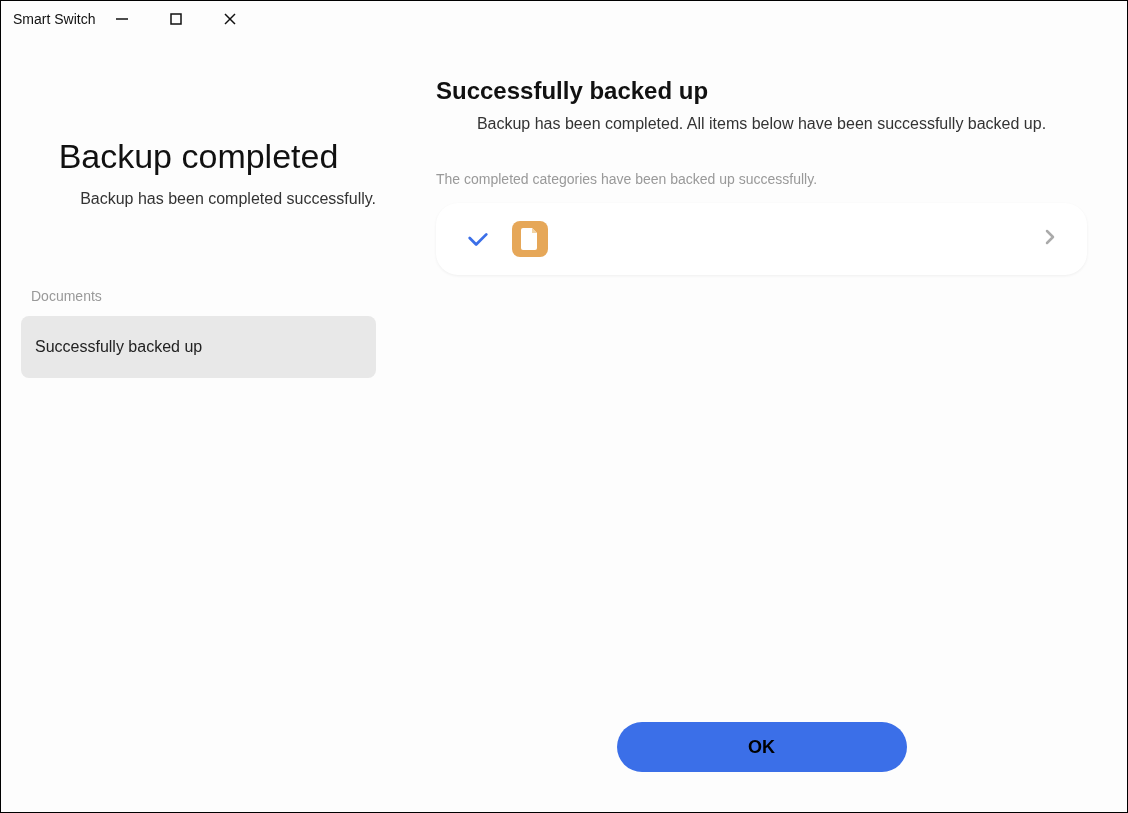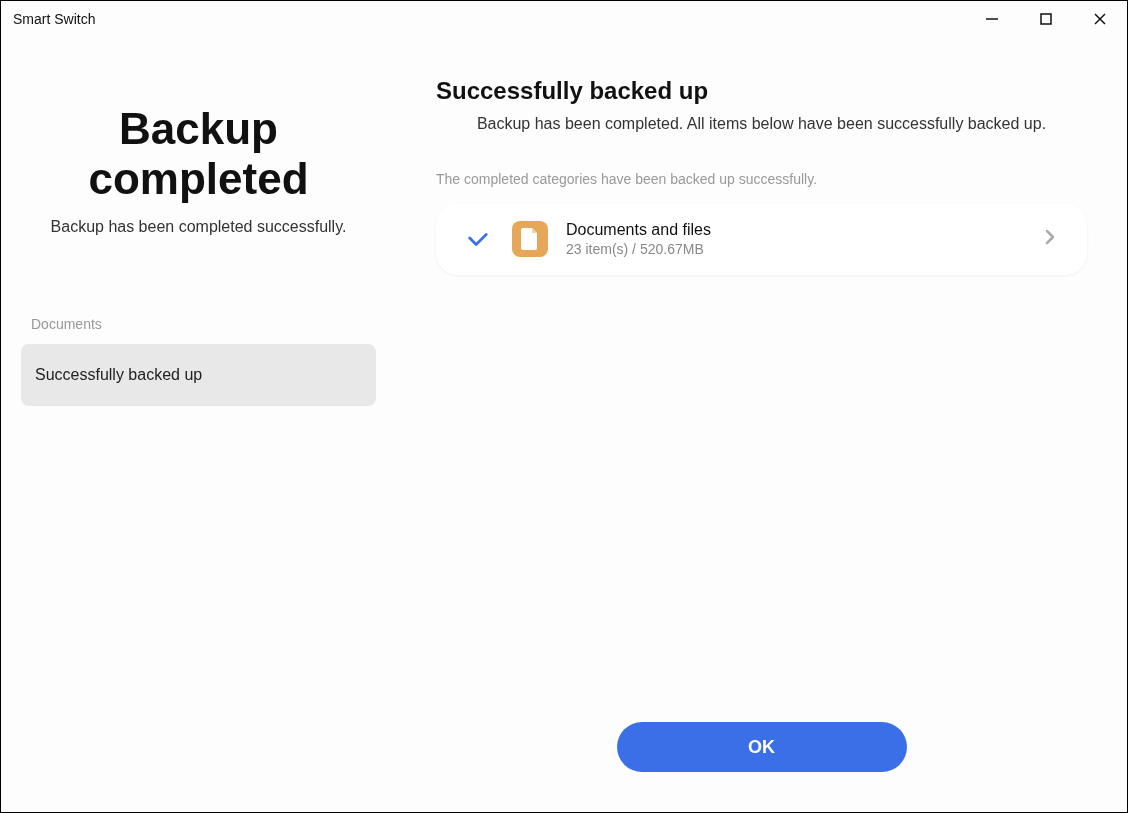--- a/index.html
+++ b/index.html
@@ -1,39 +1,39 @@
 <!DOCTYPE html>
 <html><head>
   <meta charset="utf-8">
   <style>
     * { box-sizing:border-box; margin:0; padding:0; font-family:"Segoe UI",Arial,sans-serif; }
     html,body { width:1128px; height:813px; }
     .window { width:1128px; height:813px; border:1px solid #000; background:#fdfdfd; display:flex; flex-direction:column; }
-    .titlebar { height:36px; display:flex; align-items:center; justify-content:space-between; padding-left:12px; }
+    .titlebar { height:36px; display:flex; align-items:center; padding-left:12px; }
     .title { font-size:14px; color:#111; }
     .controls { display:flex; }
     .ctrl { width:54px; height:36px; display:flex; align-items:center; justify-content:center; cursor:pointer; font-size:16px; color:#111; }
     .body { flex:1; display:flex; background:#fdfdfd; overflow:hidden; }
     .sidebar { width:395px; padding:20px; display:flex; flex-direction:column; }
-    .side-title { font-size:44px; font-weight:700; color:#111; text-align:center; margin-top:47px; }
-    .side-sub { font-size:16px; color:#333; text-align:center; margin-top:14px; }
+    .side-title { font-size:34px; font-weight:400; color:#111; text-align:center; margin-top:80px; }
+    .side-sub { font-size:16px; color:#333; text-align:right; margin-top:14px; }
     .cat-label { font-size:14px; color:#999; margin-top:80px; margin-left:10px; }
     .cat-item { margin-top:12px; background:#e8e8e8; border-radius:8px; padding:22px 14px; font-size:16px; color:#222; cursor:pointer; }
     .main { flex:1; padding:40px 40px 20px 40px; display:flex; flex-direction:column; }
     .main-title { font-size:24px; font-weight:600; color:#111; }
     .main-sub { font-size:16px; color:#333; margin-top:10px;text-align:center; }
     .list-label { font-size:14px; color:#999; margin-top:38px; }
     .card { margin-top:16px; background:#fff; border-radius:22px; box-shadow:0 1px 3px rgba(0,0,0,.06); padding:18px 30px; display:flex; align-items:center; cursor:pointer; }
     .check { margin-right:22px; display:flex; align-items:center; justify-content:center; width:24px; height:24px; }
     .doc-icon { width:36px; height:36px; border-radius:8px; background:#e6a758; display:flex; align-items:center; justify-content:center; margin-right:18px; }
     .card-title { font-size:16px; color:#111; }
     .card-sub { font-size:14px; color:#888; margin-top:2px; }
     .chev { margin-left:auto; color:#aaa; }
     .footer { display:flex; justify-content:center; padding:20px; }
-    .ok-btn { width:290px; height:50px; border:none; border-radius:30px; background:#3b6fe8; color:#ffffff; font-size:18px; font-weight:600; cursor:pointer; }
+    .ok-btn { width:290px; height:50px; border:none; border-radius:30px; background:#3b6fe8; color:#000000; font-size:18px; font-weight:600; cursor:pointer; }
   </style>
 </head>
 <body>
 
 <div class="window">
   <div class="titlebar">
     <div class="title">Smart Switch</div>
     <div class="controls">
       <div class="ctrl">
         <svg width="14" height="14" viewBox="0 0 14 14">
@@ -74,24 +74,20 @@
           <svg width="26" height="26" viewBox="0 0 26 26">
               <polyline points="4,12 11,19 22,8" fill="none" stroke="#3b6fe8" stroke-width="3" stroke-linecap="round" stroke-linejoin="round"></polyline>
             </svg>
         </div>
         <div class="doc-icon">
           <svg width="20" height="22" viewBox="0 0 20 22">
               <path d="M3 0 h9 l5 5 v15 a2 2 0 0 1 -2 2 H3 a2 2 0 0 1 -2 -2 V2 a2 2 0 0 1 2 -2 Z" fill="#fff"></path>
               <path d="M12 0 v5 h5 Z" fill="#f2d3a3"></path>
             </svg>
         </div>
-        <div>
-          <div class="card-title">Documents and files</div>
-          <div class="card-sub">23 item(s) / 520.67MB</div>
-        </div>
         <div class="chev">
           <svg width="14" height="20" viewBox="0 0 14 20">
               <polyline points="4,4 10,10 4,16" fill="none" stroke="#aaa" stroke-width="2.5" stroke-linecap="round" stroke-linejoin="round"></polyline>
             </svg>
         </div>
       </div>
 
       <div style="flex:1"></div>
 
       <div class="footer">

